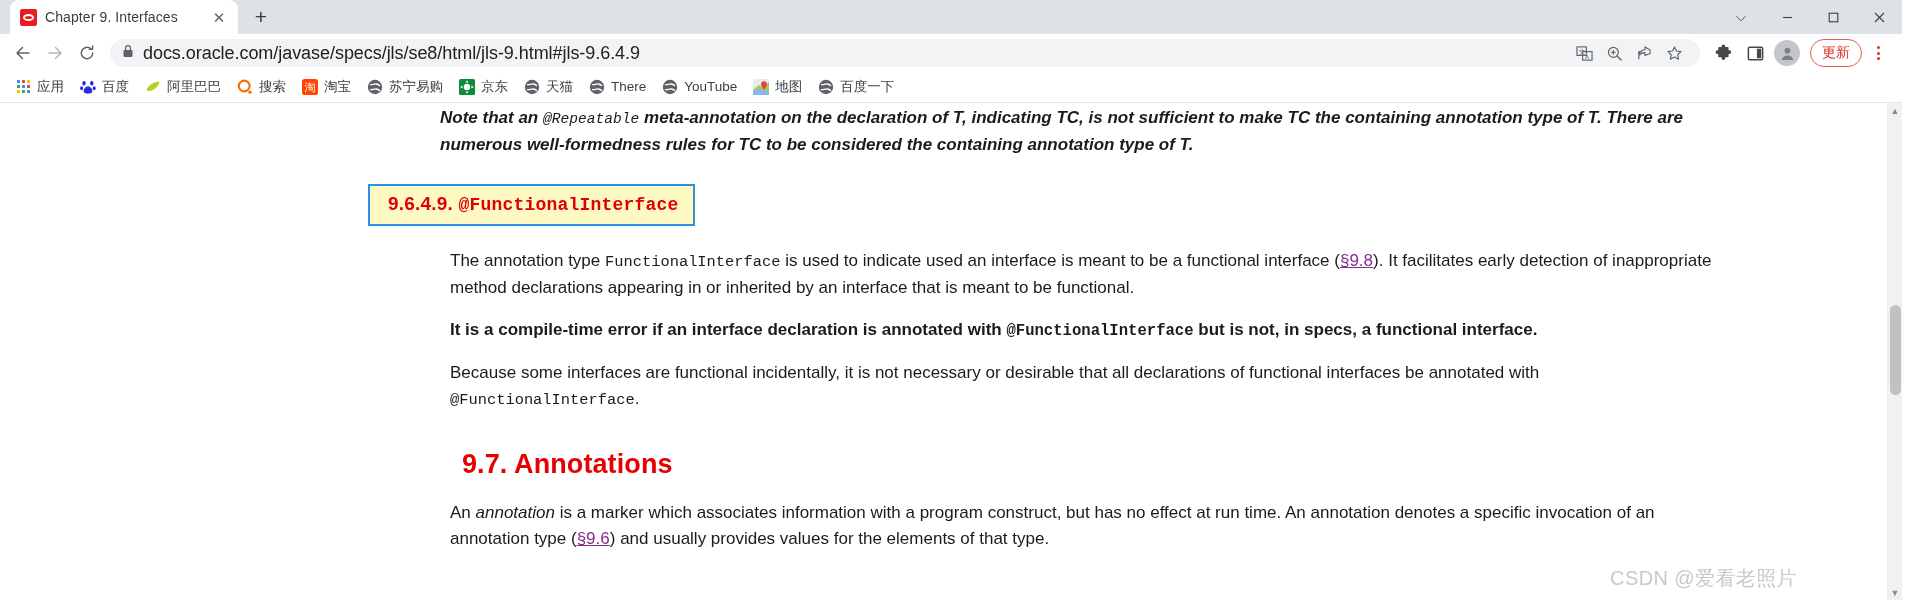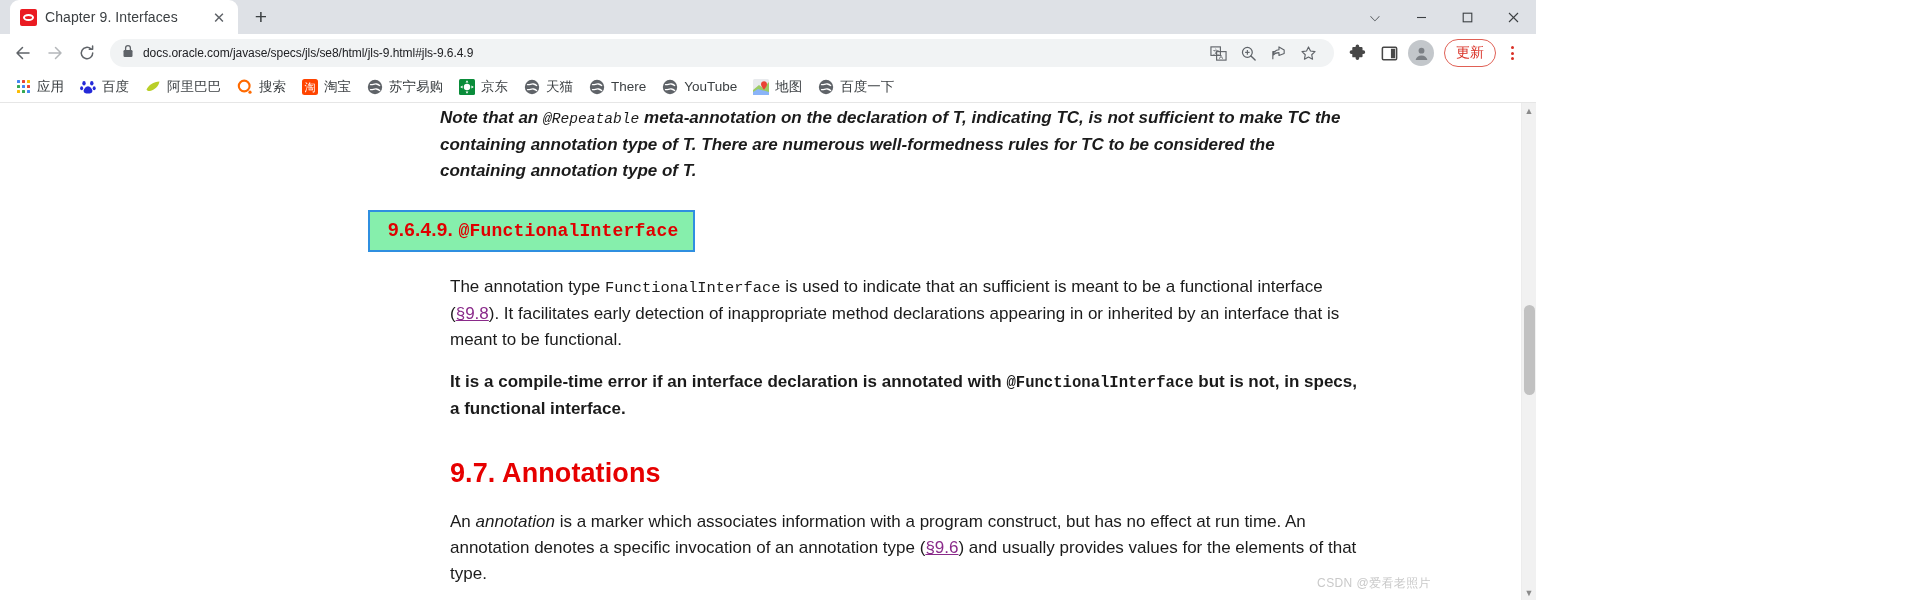--- a/index.html
+++ b/index.html
@@ -4,21 +4,21 @@
 <style>
   * { box-sizing: border-box; margin: 0; padding: 0; }
   html, body {
     width: 1920px; height: 600px;
     overflow: hidden;
     font-family: "Liberation Sans", sans-serif;
     background: #ffffff;
   }
 
   
-  .browser { width: 1536px; height: 600px; display: flex; flex-direction: column; }
+  .browser { width: 1902px; height: 600px; display: flex; flex-direction: column; }
 
   
   .tabstrip {
     height: 34px;
     background: #dee1e6;
     display: flex;
     align-items: flex-end;
     padding-left: 10px;
     position: relative;
     flex: 0 0 34px;
@@ -99,21 +99,21 @@
     border-radius: 14px;
     display: flex;
     align-items: center;
     padding: 0 12px;
     margin: 0 6px;
     gap: 9px;
     min-width: 0;
   }
   .lock { flex: 0 0 12px; color: #5f6368; }
   .url {
-    font-size: 12px;
+    font-size: 18px;
     color: #202124;
     white-space: nowrap;
     overflow: hidden;
     text-overflow: ellipsis;
     letter-spacing: -.05px;
   }
   .omni-icons { display: flex; align-items: center; gap: 2px; margin-left: auto; }
   .omni-ic {
     width: 28px; height: 28px; border-radius: 50%;
     display: flex; align-items: center; justify-content: center;
@@ -209,49 +209,49 @@
     font-style: normal;
     font-weight: normal;
   }
   .note code { font-style: italic; font-size: 14.6px; }
 
   .heading-box {
     display: inline-block;
     border: 2.5px solid #2f8fe0;
     padding: 7px 14px 9px 18px;
     margin: 8px 0 22px -82px;
-    background: #86efac;
+    background: #fef9c3;
   }
   .heading-box h4 {
     font-size: 19px;
     color: #e00000;
     font-weight: bold;
     letter-spacing: .2px;
   }
   .heading-box h4 code {
     font-size: 18px; color: #e00000; font-weight: bold;
   }
 
   .bold-line { font-weight: bold; }
   .bold-line code { font-weight: bold; font-size: 15.6px; }
 
   h2.sec {
     font-size: 27px;
     color: #e60000;
     font-weight: bold;
-    margin: 36px 0 20px 0;
+    margin: 36px 0 20px 12px;
     letter-spacing: .1px;
   }
   a.link { color: #8a2a8a; text-decoration: underline; margin-top: 22px; }
 
   .watermark {
     position: absolute;
     right: 62px;
     bottom: 8px;
-    font-size: 12px;
+    font-size: 20px;
     color: #c9c9c9;
     letter-spacing: .4px;
     white-space: nowrap;
   }
 
   
   .scrollbar {
     width: 15px;
     background: #f1f1f1;
     flex: 0 0 15px;
@@ -531,24 +531,25 @@
   <div class="viewport">
     <div class="page">
       <div class="content">
 
         <p class="ptext note"><span>Note that an </span><code>@Repeatable</code><span> meta-annotation on the declaration of T, indicating TC, is not sufficient to make TC the containing annotation type of T. There are numerous well-formedness rules for TC to be considered the containing annotation type of T.</span></p>
 
         <div class="heading-box">
           <h4><span>9.6.4.9. </span><code>@FunctionalInterface</code></h4>
         </div>
 
-        <p class="ptext"><span>The annotation type </span><code>FunctionalInterface</code><span> is used to indicate that an sufficient is meant to be a functional interface (</span><a class="link" href="#">§9.8</a><span>). It facilitates early detection of inappropriate method declarations appearing in or inherited by an interface that is meant to be functional.</span></p>
+        <p class="ptext"><span>The annotation type </span><code>FunctionalInterface</code><span> is used to indicate used an interface is meant to be a functional interface (</span><a class="link" href="#">§9.8</a><span>). It facilitates early detection of inappropriate method declarations appearing in or inherited by an interface that is meant to be functional.</span></p>
 
         <p class="ptext bold-line"><span>It is a compile-time error if an interface declaration is annotated with </span><code>@FunctionalInterface</code><span> but is not, in specs, a functional interface.</span></p>
 
+        <p class="ptext"><span>Because some interfaces are functional incidentally, it is not necessary or desirable that all declarations of functional interfaces be annotated with </span><code>@FunctionalInterface</code><span>.</span></p>
 
         <h2 class="sec">9.7. Annotations</h2>
 
         <p class="ptext"><span>An </span><em>annotation</em><span> is a marker which associates information with a program construct, but has no effect at run time. An annotation denotes a specific invocation of an annotation type (</span><a class="link" href="#">§9.6</a><span>) and usually provides values for the elements of that type.</span></p>
 
 
       </div>
       <div class="watermark">CSDN @爱看老照片</div>
     </div>
 

